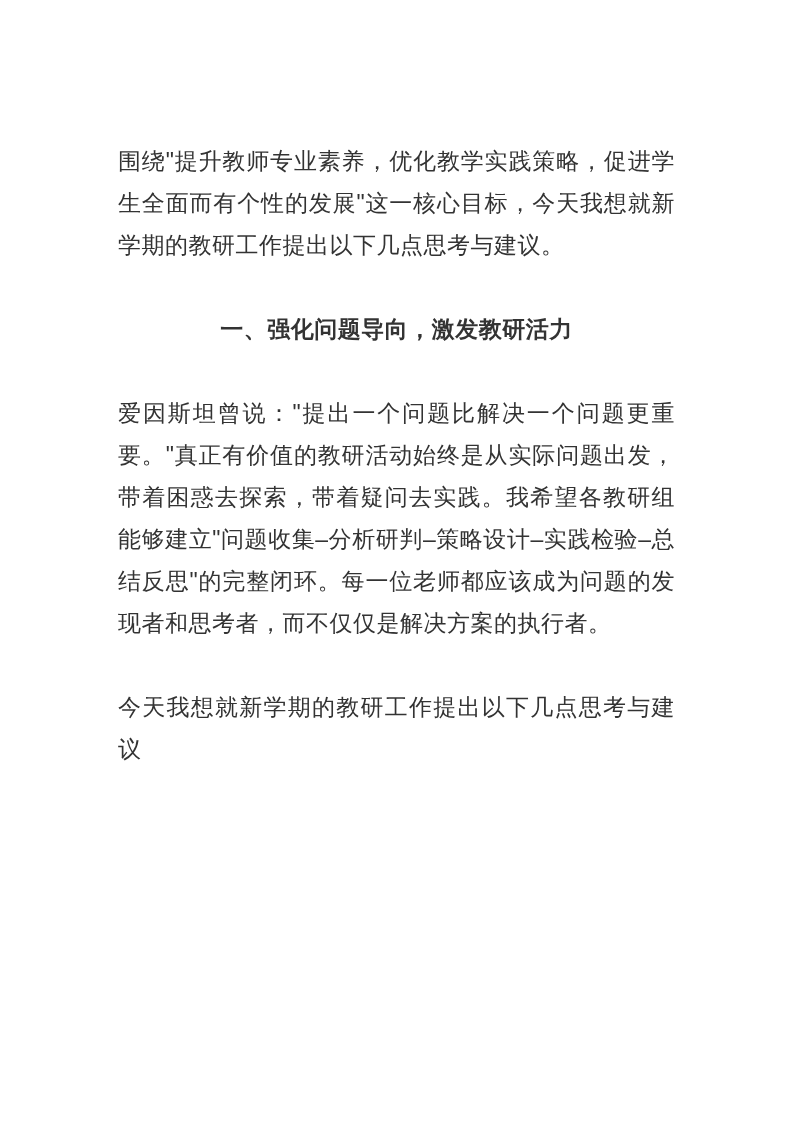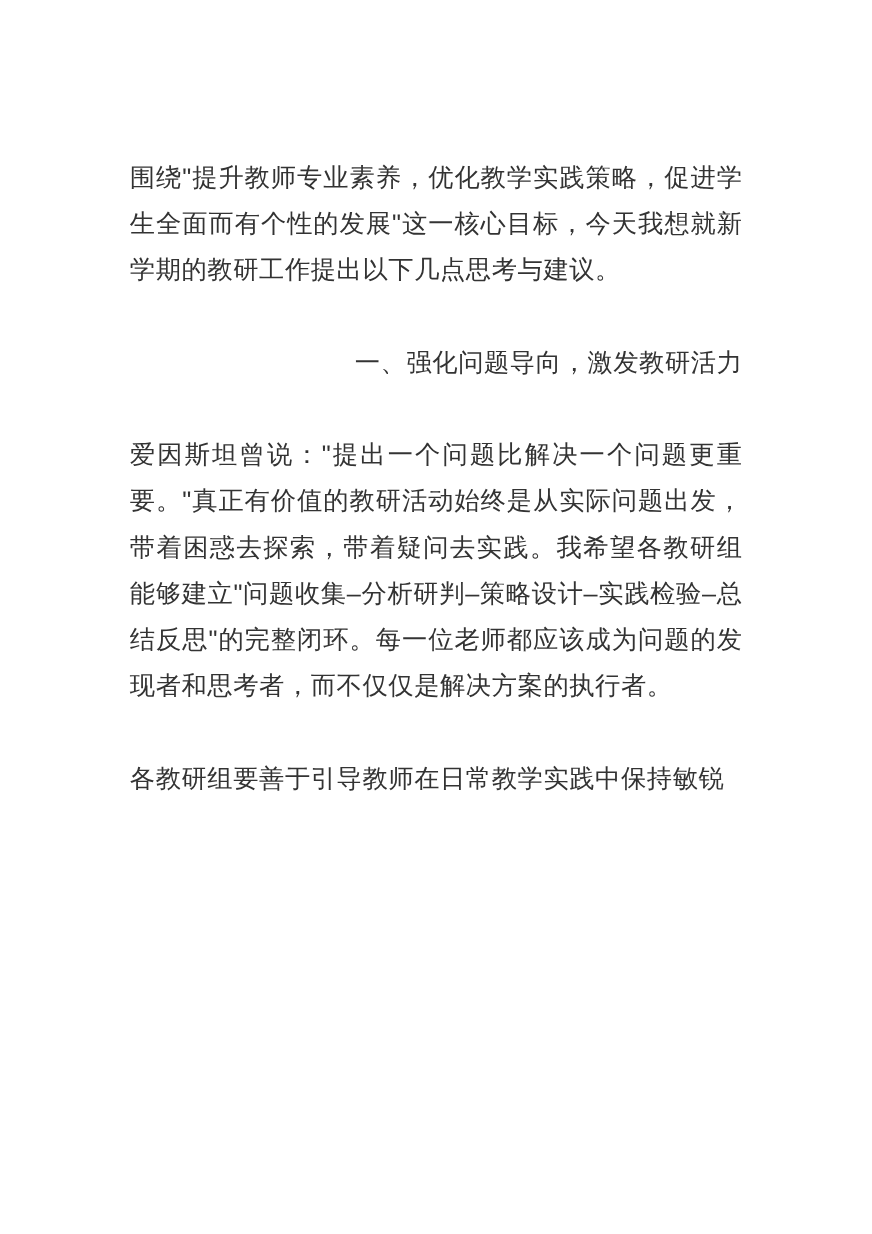--- a/index.html
+++ b/index.html
@@ -20,29 +20,29 @@
   .doc-block {
     font-size: 23px;
     line-height: 42px;
     color: #333333;
     margin: 0 0 42px 0;
     text-align: justify;
     letter-spacing: 0.5px;
     word-break: break-all;
   }
   .doc-heading {
-    text-align: right;
-    font-weight: 400;
+    text-align: center;
+    font-weight: 700;
   }
 </style>
 </head>
 <body>
 
 <div class="page">
   <p class="doc-block">围绕"提升教师专业素养，优化教学实践策略，促进学生全面而有个性的发展"这一核心目标，今天我想就新学期的教研工作提出以下几点思考与建议。</p>
 
   <p class="doc-block doc-heading">一、强化问题导向，激发教研活力</p>
 
   <p class="doc-block">爱因斯坦曾说："提出一个问题比解决一个问题更重要。"真正有价值的教研活动始终是从实际问题出发，带着困惑去探索，带着疑问去实践。我希望各教研组能够建立"问题收集–分析研判–策略设计–实践检验–总结反思"的完整闭环。每一位老师都应该成为问题的发现者和思考者，而不仅仅是解决方案的执行者。</p>
 
 
-  <p class="doc-block">各教研组要善于引导教师在日常教学实践中保持敏锐</p>
+  <p class="doc-block">今天我想就新学期的教研工作提出以下几点思考与建议</p>
 </div>
 
 </body></html>

